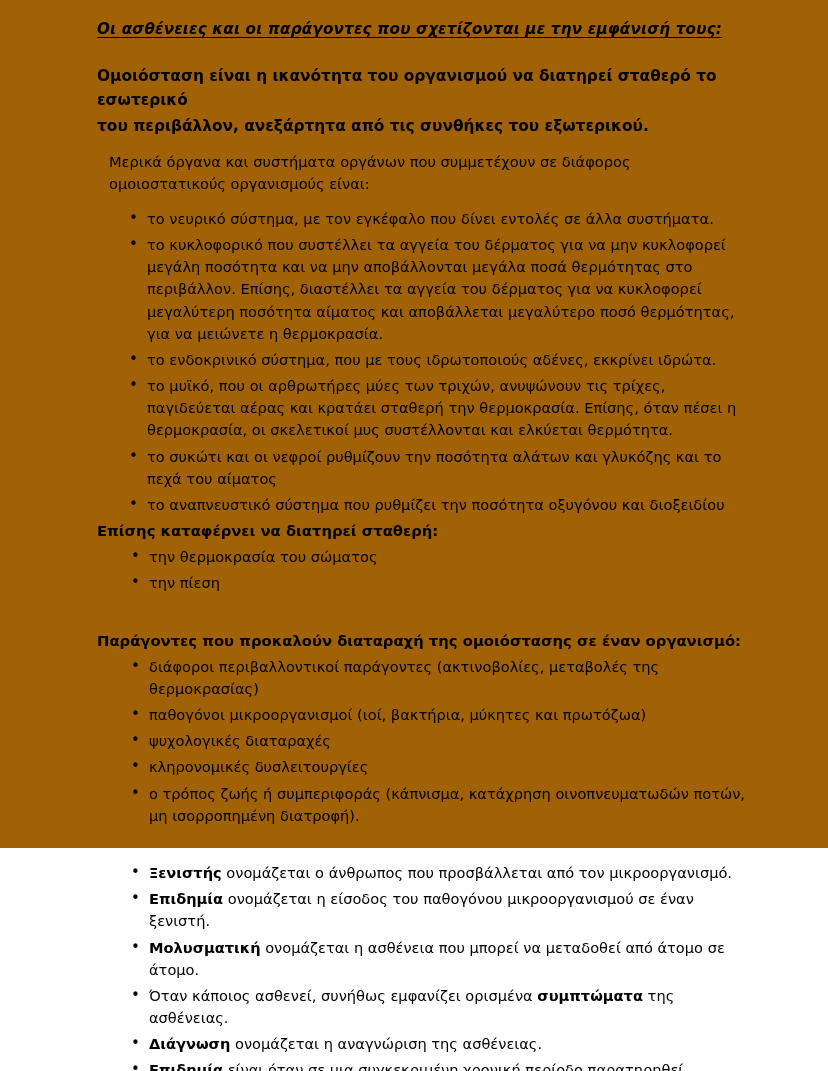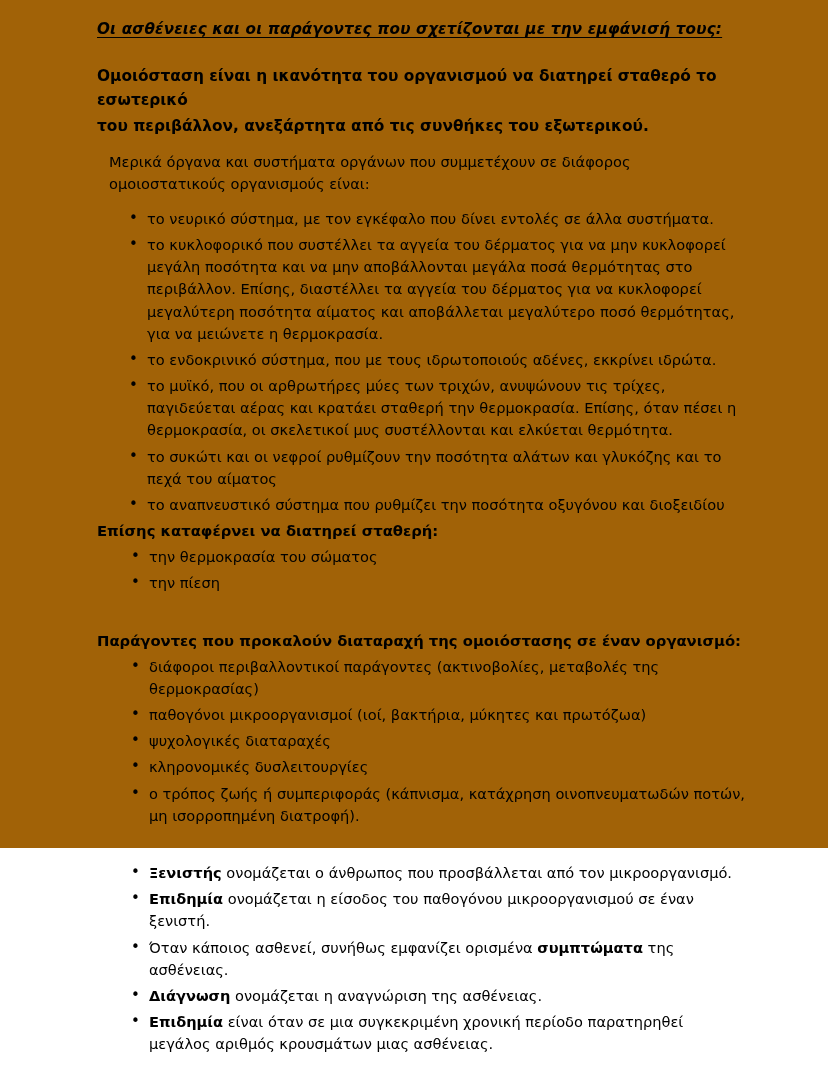--- a/index.html
+++ b/index.html
@@ -124,19 +124,20 @@
     <li>ψυχολογικές διαταραχές</li>
     <li>κληρονομικές δυσλειτουργίες</li>
     <li>ο τρόπος ζωής ή συμπεριφοράς (κάπνισμα, κατάχρηση οινοπνευματωδών ποτών, μη ισορροπημένη διατροφή).</li>
   </ul>
 
   <div class="gap-lg"></div>
 
   <ul class="bullets tight defs">
     <li><span class="b">Ξενιστής</span><span> ονομάζεται ο άνθρωπος που προσβάλλεται από τον μικροοργανισμό.</span></li>
     <li><span class="b">Επιδημία</span><span> ονομάζεται η είσοδος του παθογόνου μικροοργανισμού σε έναν ξενιστή.</span></li>
+    <li><span class="b">Μολυσματική</span><span>  ονομάζεται η ασθένεια που μπορεί να μεταδοθεί από άτομο σε άτομο.</span></li>
     <li><span>Όταν κάποιος ασθενεί, συνήθως εμφανίζει ορισμένα </span><span class="b">συμπτώματα</span><span> της ασθένειας.</span></li>
     <li><span class="b">Διάγνωση</span><span> ονομάζεται η αναγνώριση της ασθένειας.</span></li>
     <li><span class="b">Επιδημία</span><span> είναι όταν σε μια συγκεκριμένη χρονική περίοδο παρατηρηθεί μεγάλος αριθμός κρουσμάτων μιας ασθένειας.</span></li>
 
   </ul>
 
 </div>
 
 </body></html>

